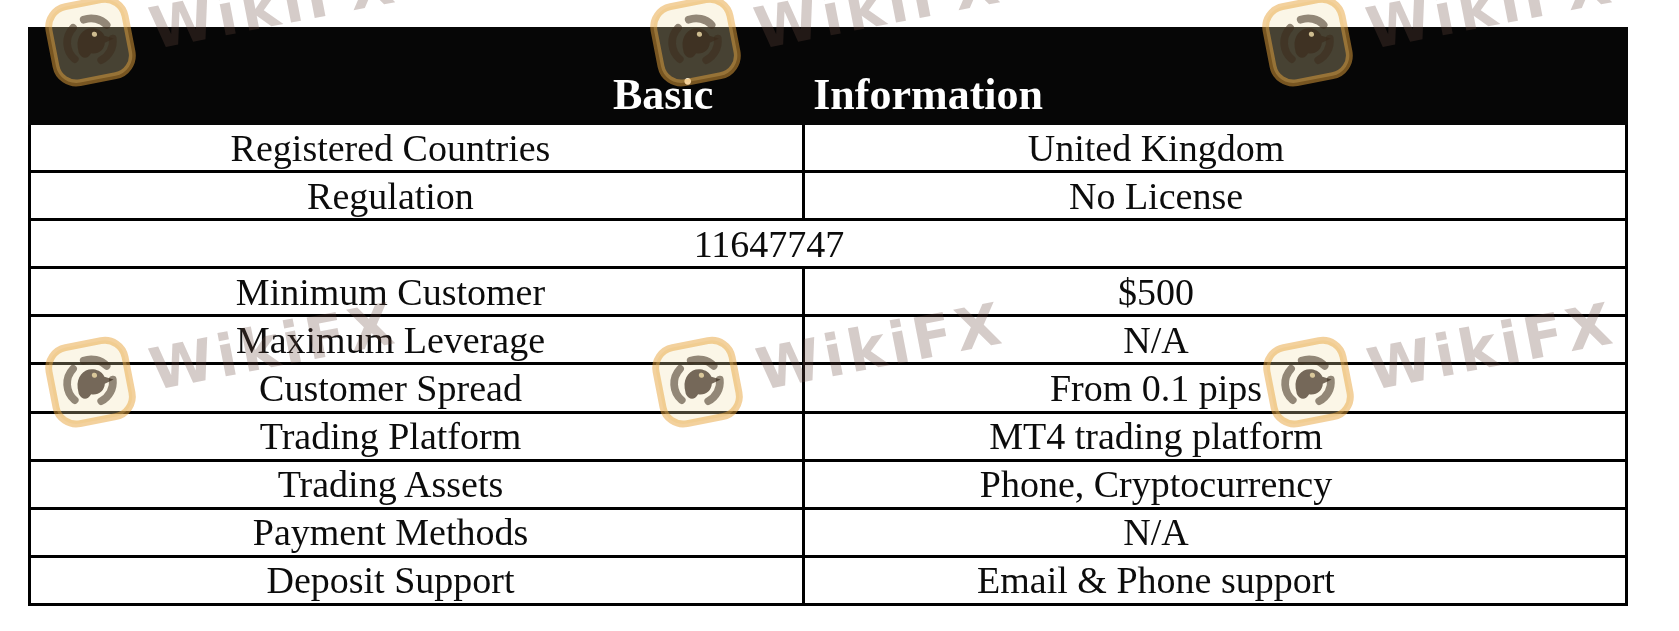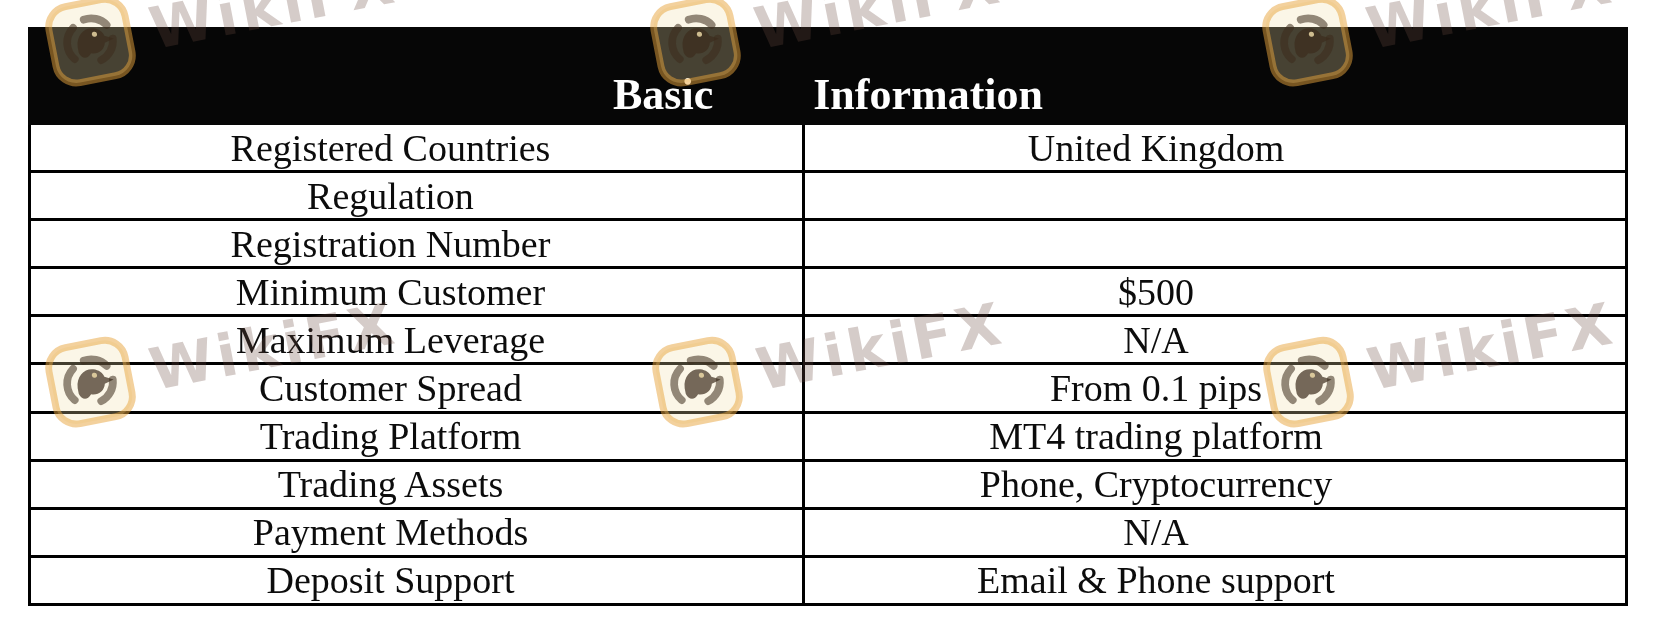--- a/index.html
+++ b/index.html
@@ -73,23 +73,24 @@
       <span>Basic</span>
       <span>Information</span>
     </div>
     <div class="tbody" id="tbody">
         <div class="trow">
           <div class="cell cell-label">Registered Countries</div>
           <div class="cell cell-value">United Kingdom</div>
         </div>
         <div class="trow">
           <div class="cell cell-label">Regulation</div>
+          <div class="cell cell-value">No License</div>
         </div>
         <div class="trow">
-          <div class="cell cell-label">Registration Number</div>
+          <div class="cell cell-value">11647747</div>
         </div>
         <div class="trow">
           <div class="cell cell-label">Minimum Customer</div>
           <div class="cell cell-value">$500</div>
         </div>
         <div class="trow">
           <div class="cell cell-label">Maximum Leverage</div>
           <div class="cell cell-value">N/A</div>
         </div>
         <div class="trow">

